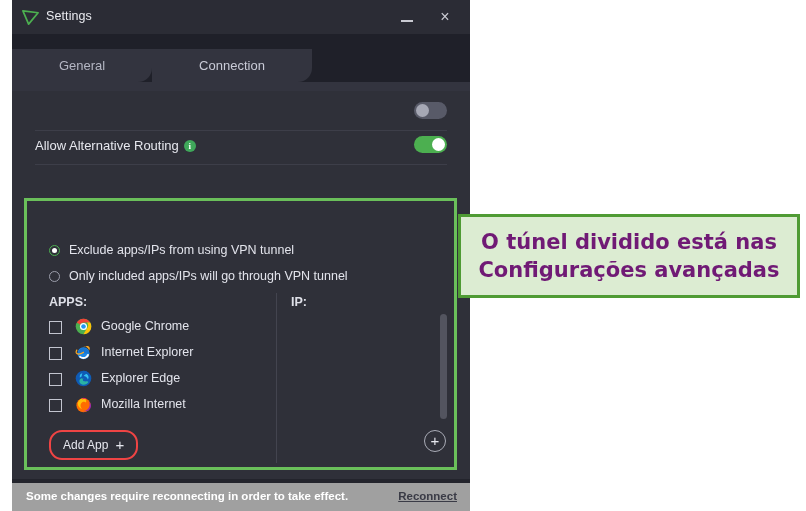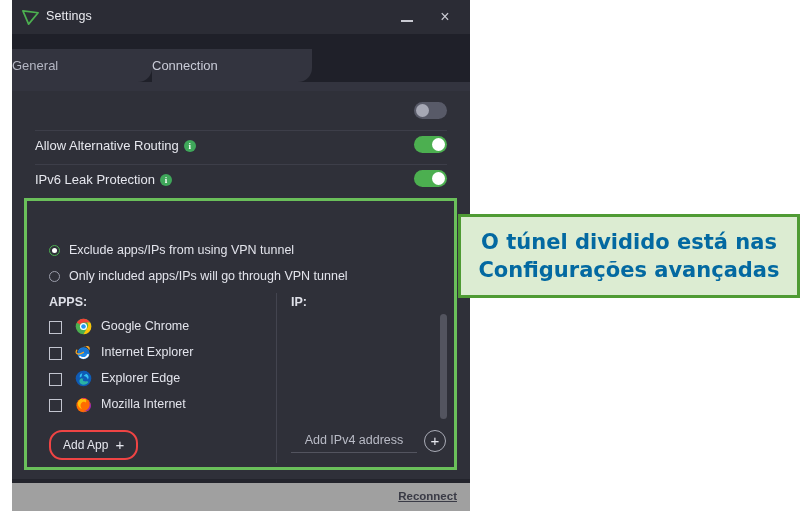--- a/index.html
+++ b/index.html
@@ -81,20 +81,21 @@
     left: 0; top: 49px;
     width: 458px;
     height: 33px;
     background: #1f2029;
   }
   .tab {
     position: absolute;
     top: 0;
     height: 33px;
     line-height: 33px;
+    text-align: center;
     font-size: 13px;
     color: #b4b6c3;
     background: #33343f;
     cursor: default;
   }
   #tab-general {
     left: 0;
     width: 140px;
     border-radius: 0 0 14px 0;
   }
@@ -401,21 +402,21 @@
     border: 3px solid #4f9b34;
     box-sizing: border-box;
     display: flex;
     align-items: center;
     justify-content: center;
   }
   #annotation-text {
     font-family: "DejaVu Sans", sans-serif;
     font-size: 21px;
     font-weight: bold;
-    color: #0369a1;
+    color: #701a75;
     text-align: center;
     line-height: 1.35;
     padding: 0 8px;
   }
 </style>
 </head>
 <body>
 
 <div id="app-window">
 
@@ -448,28 +449,20 @@
     <div class="setting-row" style="top:40px;">
       <div class="label">
         <span>Allow Alternative Routing</span><span class="info-icon">i</span>
       </div>
       <div class="toggle on">
           <span class="knob"></span>
         </div>
     </div>
     <div class="row-divider" style="top:73px;"></div>
 
-    <div class="setting-row" style="top:74px;">
-      <div class="label">
-        <span>IPv6 Leak Protection</span><span class="info-icon">i</span>
-      </div>
-      <div class="toggle on">
-          <span class="knob"></span>
-        </div>
-    </div>
 
     <div id="split-panel">
 
 
       <div class="radio-row" style="top:40px;">
         <span class="radio selected"></span>
         <span class="radio-label">Exclude apps/IPs from using VPN tunnel</span>
       </div>
       <div class="radio-row" style="top:66px;">
         <span class="radio"></span>
@@ -529,29 +522,29 @@
 
       <div id="ip-scrollbar-track">
         <div id="ip-scrollbar-thumb"></div>
       </div>
 
       <div id="add-app-button">
         <span>Add App</span><span class="plus">+</span>
       </div>
 
       <div id="add-ip-row">
-        <div id="add-ip-label">Add IPv4 address</div>
         <div id="add-ip-plus">+</div>
       </div>
 
     </div>
   </div>
 
   <div id="status-top-edge"></div>
   <div id="status-bar">
+    <div id="status-text">Some changes require reconnecting in order to take effect.</div>
     <div id="reconnect-link">Reconnect</div>
   </div>
 
 </div>
 
 <div id="annotation-box">
   <div id="annotation-text">O túnel dividido está nas Configurações avançadas</div>
 </div>
 
 </body></html>

